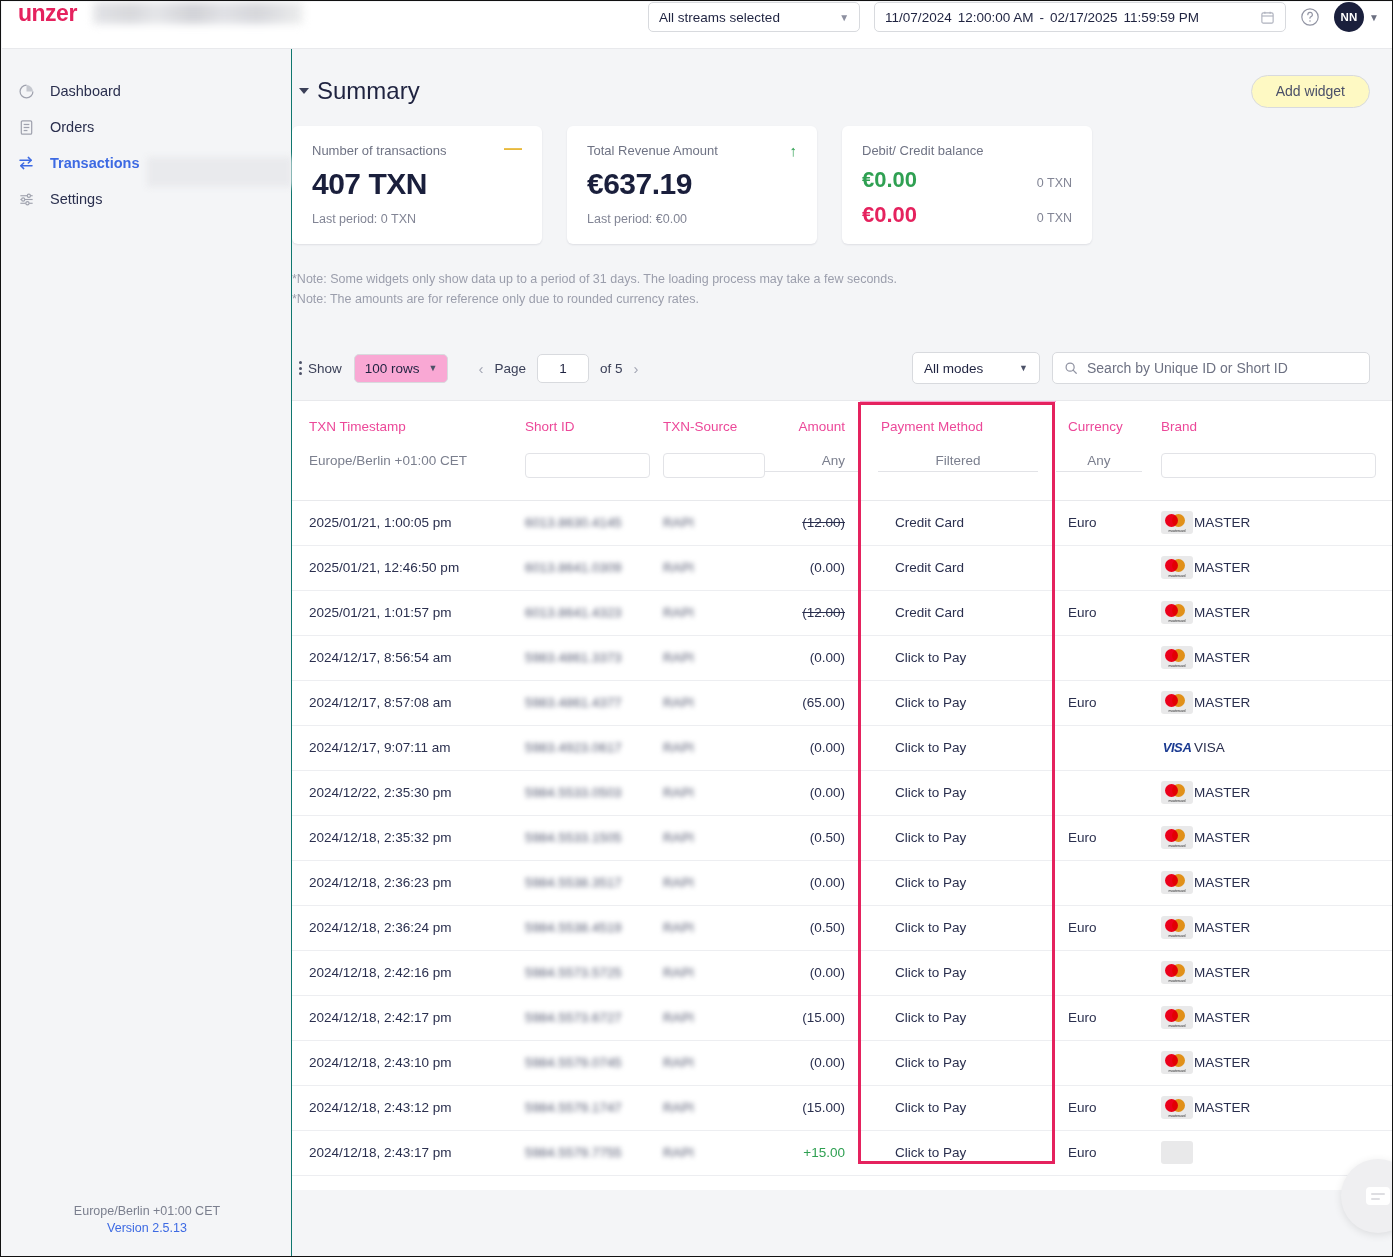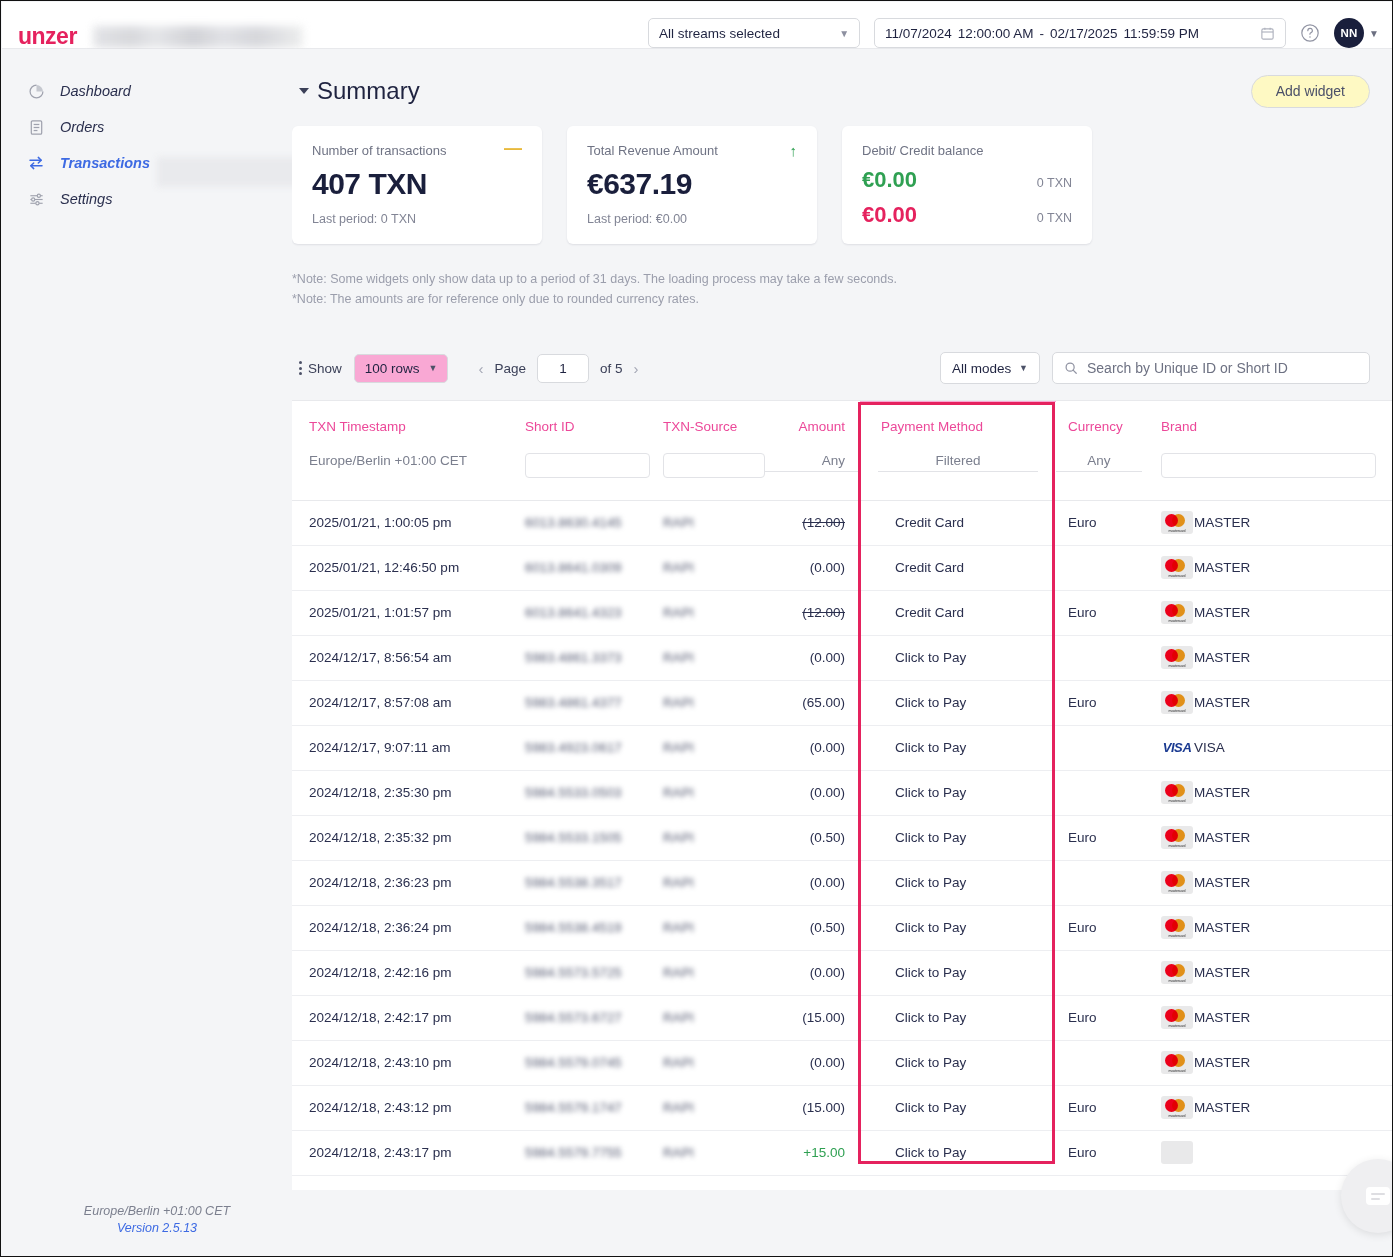--- a/index.html
+++ b/index.html
@@ -16,21 +16,21 @@
     border: 1px solid #111111;
     overflow: hidden;
   }
 
   
   .topbar {
     position: absolute; top: 1px; left: 1px;
     width: 1391px; height: 47px;
     background: #ffffff;
     border-bottom: 1px solid #e8e9ec;
-    display: flex; align-items: flex-end;
+    display: flex; align-items: flex-start;
   }
   .logo {
     margin-left: 16px;
     font-size: 23px; font-weight: bold;
     color: #e5225e; letter-spacing: -0.5px;
     line-height: 1;
   }
   .tenant-blur {
     margin-left: 16px;
     width: 210px; height: 22px;
@@ -67,25 +67,24 @@
     width: 30px; height: 30px; border-radius: 50%;
     background: #1a1f3c; color: #fff;
     font-size: 11.5px; font-weight: bold;
     display: flex; align-items: center; justify-content: center;
     letter-spacing: .3px;
   }
   .avatar-chev { margin-left: 5px; color: #6b6f80; font-size: 10px; }
 
   
   .sidebar {
-    position: absolute; top: 48px; left: 11px;
+    position: absolute; top: 48px; left: 1px;
     width: 290px; height: 1208px;
     background: #f4f5f7;
-    border-right: 7px solid #0f766e;
-    font-style: italic;
+    border-right: 1px solid #0f766e;
   }
   .nav { padding-top: 24px; }
   .nav-item {
     height: 36px;
     display: flex; align-items: center;
     padding-left: 14px;
     font-size: 14.5px; color: #2a2f4e;
     gap: 14px;
   }
   .nav-item.active { color: #3d6ae3; font-weight: bold; }
@@ -178,21 +177,21 @@
   .pg-arrow { color: #a3a6b4; font-size: 15px; }
   .pg-text { font-size: 13.5px; color: #3b4058; }
   .pg-input {
     width: 52px; height: 29px;
     border: 1px solid #d8dade; border-radius: 5px; background: #fff;
     font-size: 13.5px; color: #1f2340; text-align: center;
     font-family: "Liberation Sans", sans-serif;
   }
   .tb-right { margin-left: auto; display: flex; align-items: center; gap: 12px; }
   .modes-box {
-    width: 100px; height: 32px; padding: 0 11px;
+    width: 128px; height: 32px; padding: 0 11px;
     border: 1px solid #d8dade; border-radius: 5px; background: #fff;
     display: flex; align-items: center;
     font-size: 13.5px; color: #1f2340;
   }
   .modes-box .chev { margin-left: auto; color: #4d5268; font-size: 9px; }
   .search-box {
     width: 318px; height: 32px;
     border: 1px solid #d8dade; border-radius: 5px; background: #fff;
     display: flex; align-items: center; padding: 0 11px; gap: 9px;
   }
@@ -663,21 +662,21 @@
               <td class="td-pm">Click to Pay</td>
               <td class="td-cur"></td>
               <td class="td-brand">
                 <span class="brand-cell">
                   <span class="visa-logo">VISA</span>
                   <span class="brand-name">VISA</span>
                 </span>
               </td>
             </tr>
             <tr>
-              <td class="td-ts">2024/12/18, 2:35:30 pm</td>
+              <td class="td-ts">2024/12/22, 2:35:30 pm</td>
               <td class="td-sid">5984.5533.0503</td>
               <td class="td-src">RAPI</td>
               <td class="td-amt ">(0.00)</td>
               <td class="td-pm">Click to Pay</td>
               <td class="td-cur"></td>
               <td class="td-brand">
                 <span class="brand-cell">
                   <span class="mc-logo">
                     <span class="cl r"></span>
                     <span class="cl y"></span>

